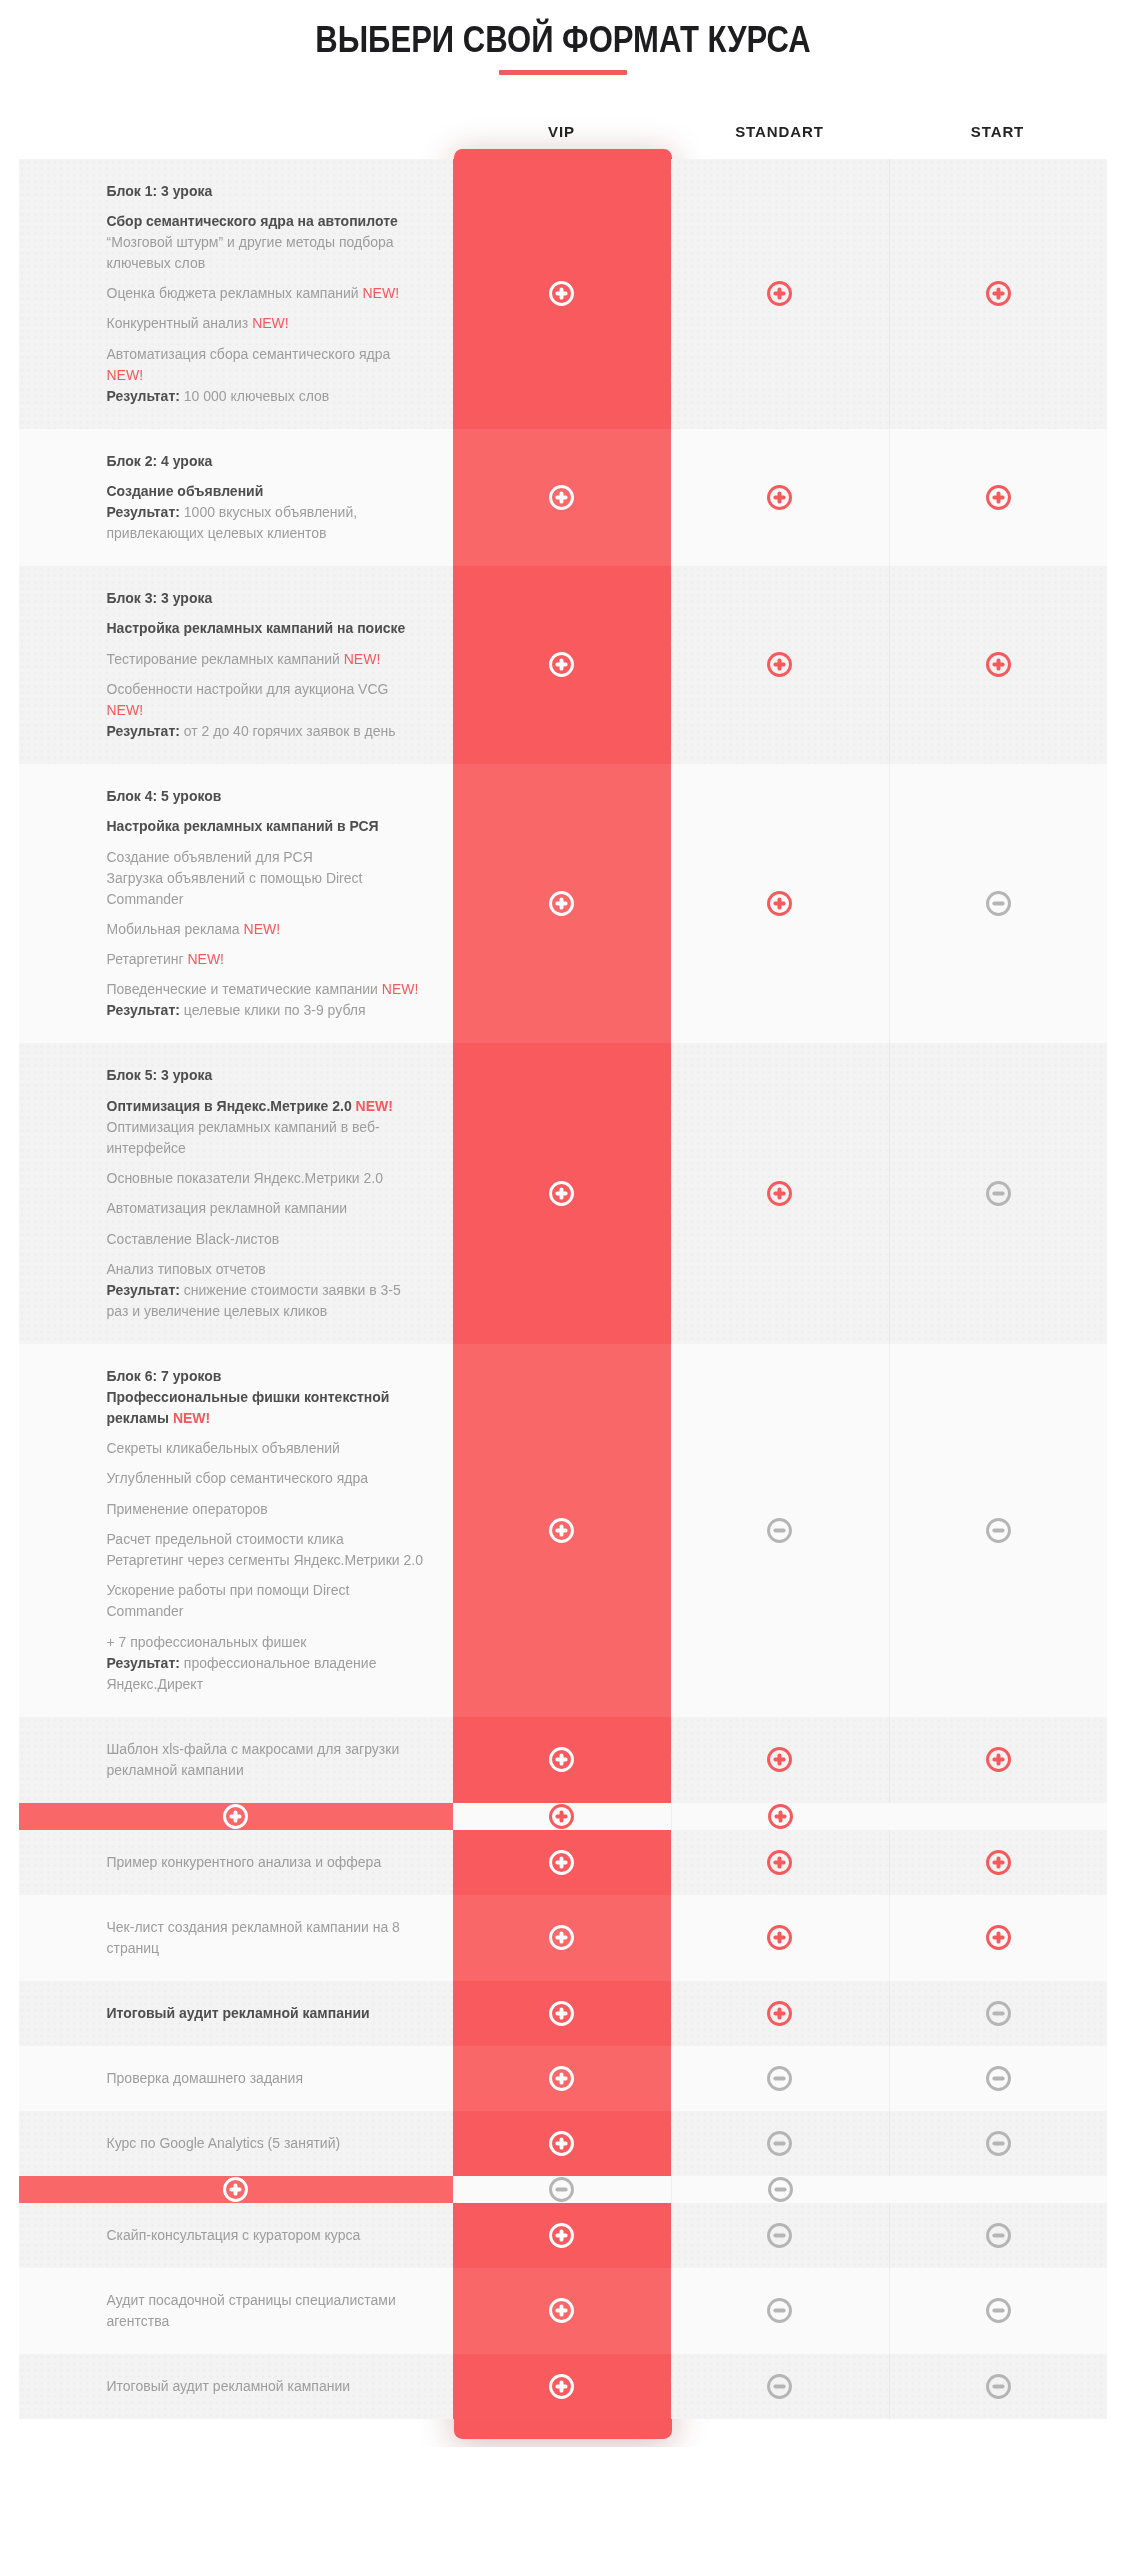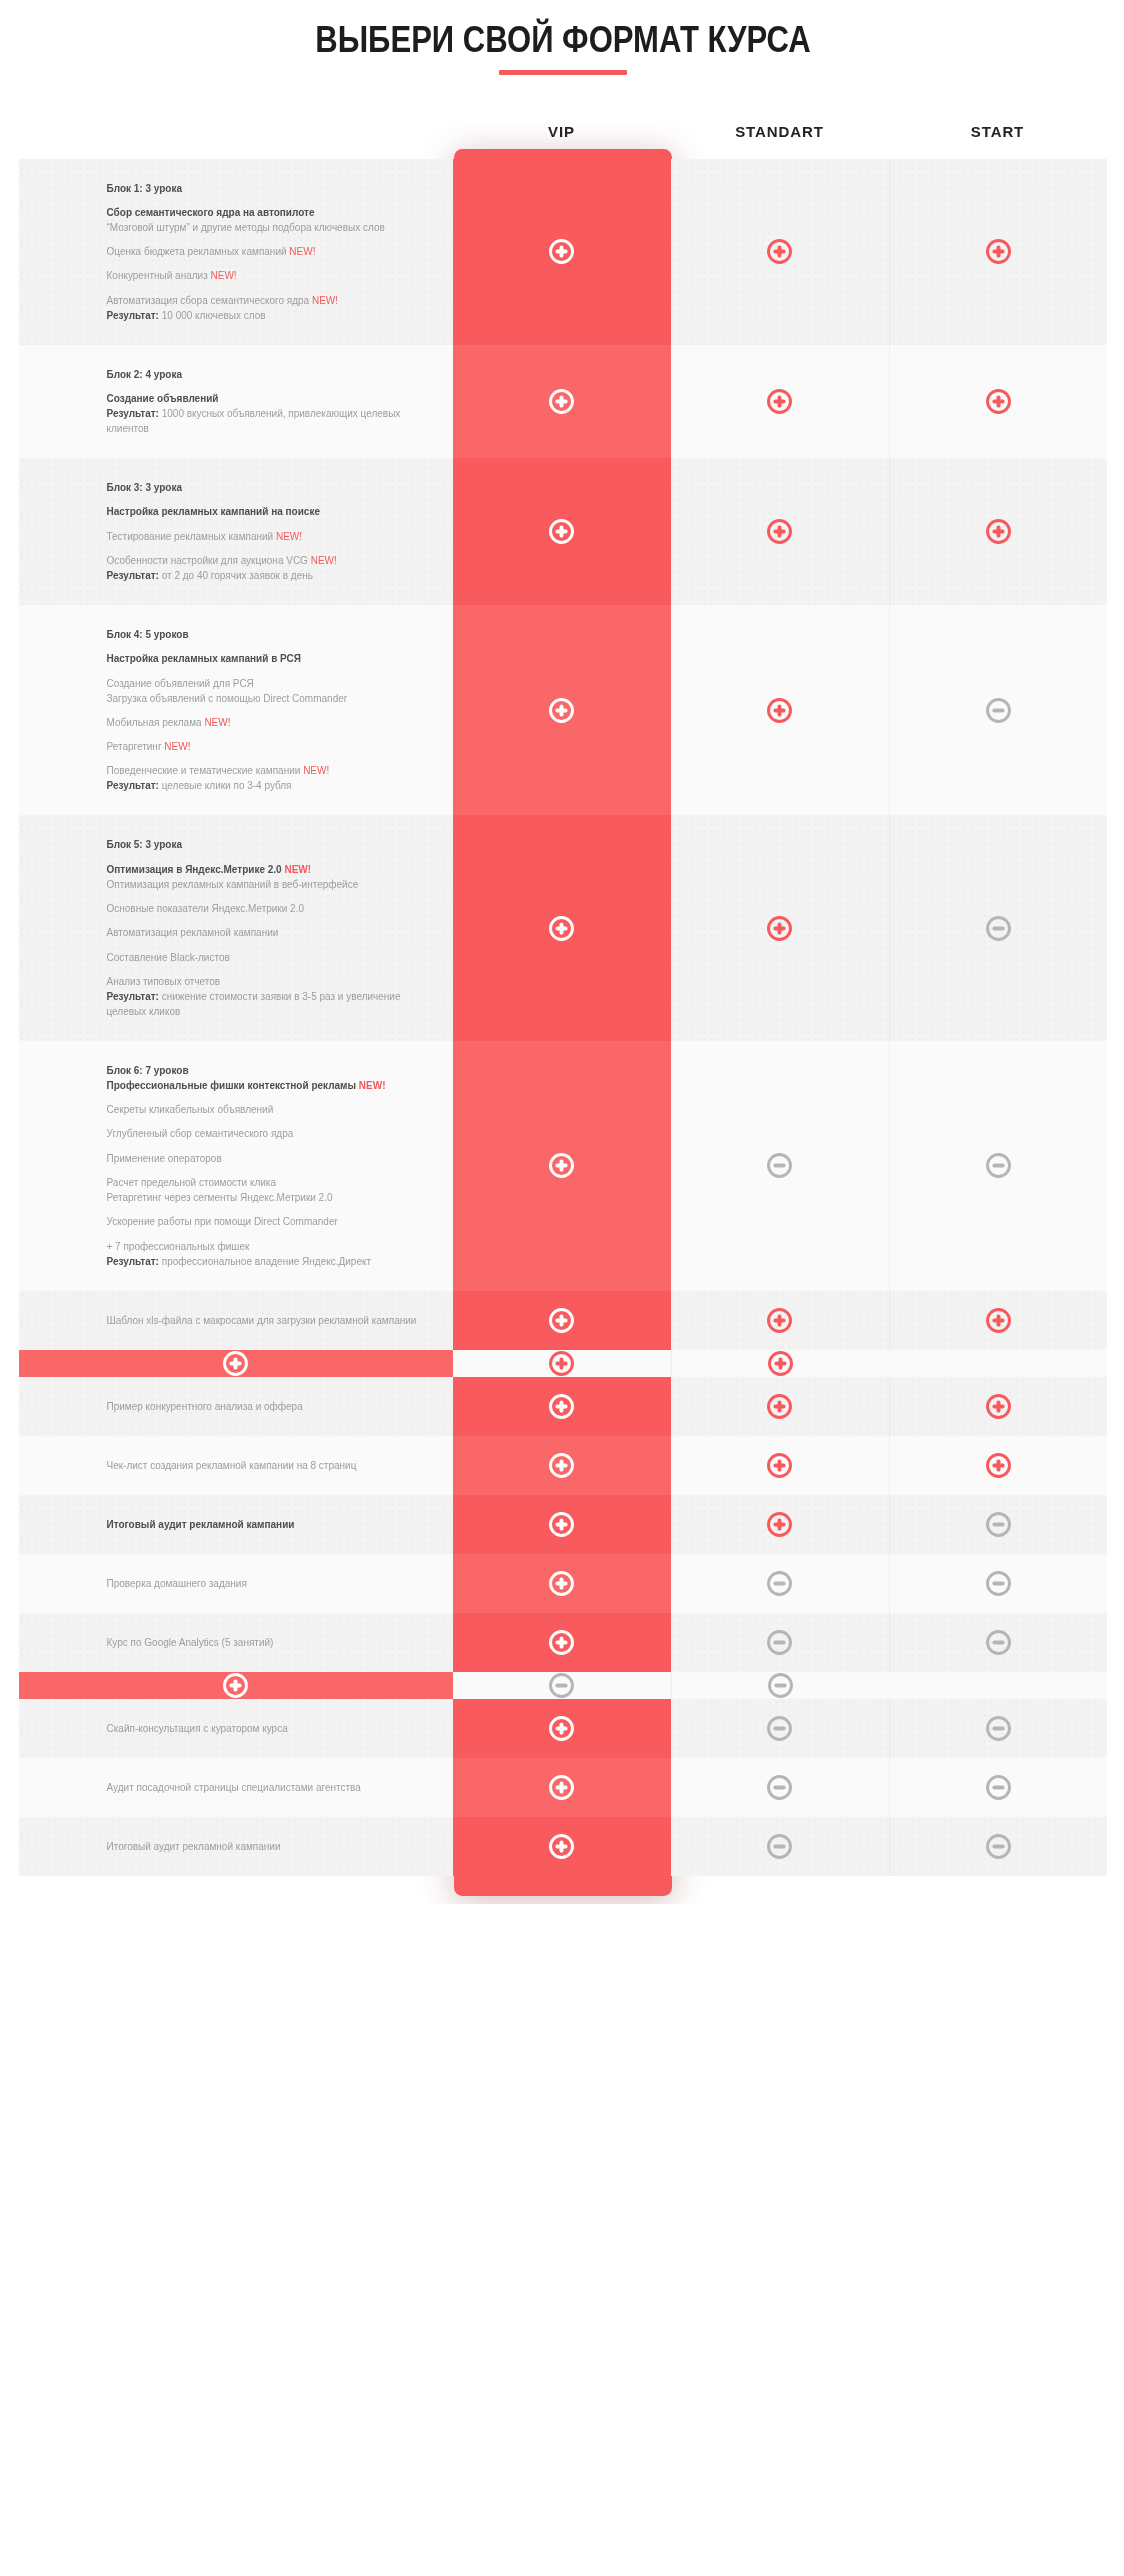--- a/index.html
+++ b/index.html
@@ -58,21 +58,21 @@
     position:relative;z-index:1;
     display:grid;grid-template-columns:1fr 218px 218px 218px;
     align-items:center;
   }
   .row-odd{background:var(--row-odd);
     background-image:radial-gradient(rgba(0,0,0,.028) 0.9px, transparent 1.1px);
     background-size:6.5px 6.5px;}
   .row-even{background:var(--row-even);}
   .cell-desc{
     padding:22px 28px 22px 88px;
-    font-size:10px;line-height:1.5;color:var(--text-gray);
+    font-size:14px;line-height:1.5;color:var(--text-gray);
   }
   .cell-desc p{margin:0 0 9.3px 0;}
   .cell-desc p:last-child{margin-bottom:0;}
   .seg-b{font-weight:bold;color:var(--text-dark);}
   .seg-n{color:var(--text-gray);}
   .seg-new{color:var(--new-red);}
   .seg-newb{color:var(--new-red);font-weight:bold;}
   .cell-plan{
     align-self:stretch;
     display:flex;align-items:center;justify-content:center;
@@ -185,21 +185,21 @@
         </div>
   </div>
 
   <div class="row row-even">
     <div class="cell-desc">
           <p><span class="seg-b">Блок 4: 5 уроков</span></p>
           <p><span class="seg-b">Настройка рекламных кампаний в РСЯ</span></p>
           <p><span class="seg-n">Создание объявлений для РСЯ</span><br><span class="seg-n">Загрузка объявлений с помощью Direct Commander</span></p>
           <p><span class="seg-n">Мобильная реклама </span><span class="seg-new">NEW!</span></p>
           <p><span class="seg-n">Ретаргетинг </span><span class="seg-new">NEW!</span></p>
-          <p><span class="seg-n">Поведенческие и тематические кампании </span><span class="seg-new">NEW!</span><br><span class="seg-b">Результат:</span><span class="seg-n"> целевые клики по 3-4 рубля</span></p>
+          <p><span class="seg-n">Поведенческие и тематические кампании </span><span class="seg-new">NEW!</span><br><span class="seg-b">Результат:</span><span class="seg-n"> целевые клики по 3-9 рубля</span></p>
         </div>
     <div class="cell-plan cell-vip plan-bg-even">
           <svg viewBox="0 0 30 30" class="mark mark-plus-vip">
             <circle cx="15" cy="15" r="12.2" fill="none" stroke="currentColor" stroke-width="3.3"></circle>
             <path d="M15 10.4 V19.6 M10.4 15 H19.6" stroke="currentColor" stroke-width="4.4" stroke-linecap="round" fill="none"></path>
           </svg>
         </div>
     <div class="cell-plan cell-standart">
           <svg viewBox="0 0 30 30" class="mark mark-plus">
             <circle cx="15" cy="15" r="12.2" fill="none" stroke="currentColor" stroke-width="3.3"></circle>

